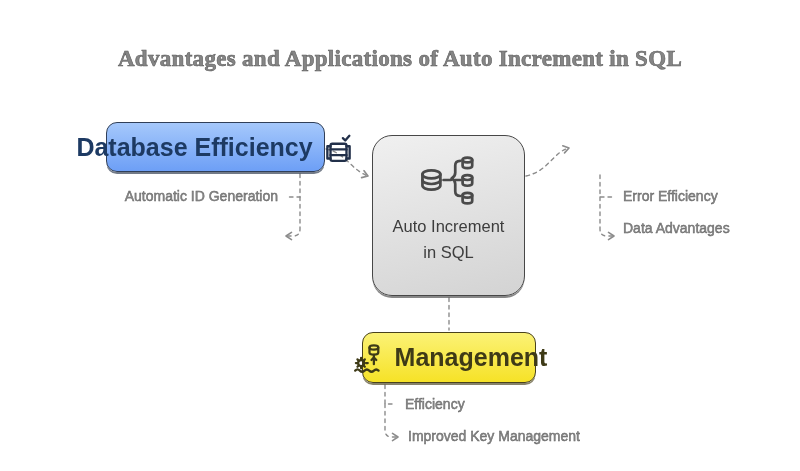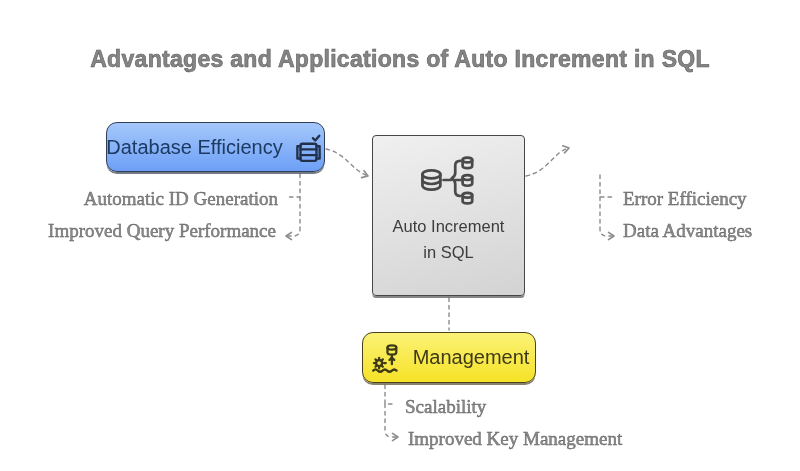--- a/index.html
+++ b/index.html
@@ -4,27 +4,27 @@
 <style>
   html,body{margin:0;padding:0;background:#ffffff;}
   .canvas{
     position:relative;width:800px;height:471px;overflow:hidden;
     font-family:"Liberation Sans", sans-serif;background:#ffffff;
   }
   .connectors{position:absolute;left:0;top:0;width:800px;height:471px;pointer-events:none;}
   .title{
     position:absolute;left:0;top:46px;width:800px;margin:0;
     text-align:center;font-size:23px;font-weight:600;letter-spacing:.3px;
-    color:#858585;-webkit-text-stroke:0.6px #5e5e5e;
+    color:#858585;font-family:Liberation Serif, serif;-webkit-text-stroke:0.6px #5e5e5e;
   }
   .node{
     position:absolute;display:flex;align-items:center;justify-content:center;
     gap:9px;box-sizing:border-box;border-radius:11px;
   }
-  .node-label{font-size:20px;font-weight:400;white-space:nowrap;}
+  .node-label{font-size:25px;font-weight:700;white-space:nowrap;}
   .node-blue{
     left:106px;top:122px;width:219px;height:50px;
     background:linear-gradient(180deg,#a5c8fb 0%,#6d9ff6 100%);
     border:1.6px solid #303f58;box-shadow:0 2.5px 0 -0.5px rgba(38,50,70,.65);
     color:#1d3a63;
   }
   .node-purple{
     left:573px;top:123px;width:182px;height:50px;
     background:linear-gradient(180deg,#dd9af6 0%,#c571ef 100%);
     border:1.6px solid #493254;box-shadow:0 2.5px 0 -0.5px rgba(64,42,74,.65);
@@ -32,32 +32,32 @@
   }
   .node-yellow{
     left:362px;top:332px;width:174px;height:51px;
     background:linear-gradient(180deg,#fbf276 0%,#f6e227 100%);
     border:1.6px solid #49421c;box-shadow:0 2.5px 0 -0.5px rgba(70,63,24,.65);
     color:#3e3a17;
   }
   .node-center{
     left:372px;top:135px;width:153px;height:161px;
     background:linear-gradient(165deg,#f0f0f0 0%,#d3d3d3 100%);
-    border:1.6px solid #474747;border-radius:4px;
+    border:1.6px solid #474747;border-radius:20px;
     box-shadow:0 2.5px 0 -0.5px rgba(55,55,55,.6);
     flex-direction:column;justify-content:flex-start;gap:6px;padding-top:16px;
     color:#3d3d3d;
   }
   .center-label{
     width:116px;text-align:center;font-size:16.5px;line-height:1.55;
     font-weight:500;color:#3d3d3d;
   }
   .sub-label{
-    position:absolute;font-size:19px;font-weight:500;white-space:nowrap;
-    color:#8b8b8b;font-family:Liberation Serif, serif;-webkit-text-stroke:0.45px #616161;
+    position:absolute;font-size:14px;font-weight:500;white-space:nowrap;
+    color:#8b8b8b;-webkit-text-stroke:0.45px #616161;
   }
   .align-r{text-align:right;}
   .icon{display:inline-flex;line-height:0;}
 </style>
 </head>
 <body>
 
 <div class="canvas">
 
   <svg class="connectors" viewBox="0 0 800 471">
@@ -131,21 +131,20 @@
         <path d="M14.1 13.4l1.7-1.8 1.7 1.8"></path>
         <circle cx="6.8" cy="15.6" r="2.1"></circle>
         <path d="M6.8 11.9v1.3M6.8 18v1.3M3.1 15.6h1.3M10.2 15.6h1.3M4.2 13l.9.9M8.5 17.3l.9.9M9.4 13l-.9.9M5.1 17.3l-.9.9"></path>
         <path d="M2.6 20.9c1.1-1.1 2.2-1.1 3.3 0s2.2 1.1 3.3 0 2.2-1.1 3.3 0 2.2 1.1 3.3 0 2.2-1.1 3.3 0"></path>
       </svg>
     </span>
     <span class="node-label">Management</span>
   </div>
 
   <span class="sub-label align-r" style="right:522px;top:188px;">Automatic ID Generation</span>
-  <span class="sub-label align-r" style="right:524px;top:220px;">Improved Query Performance</span>
 
   <span class="sub-label" style="left:623px;top:188px;">Error Efficiency</span>
   <span class="sub-label" style="left:623px;top:220px;">Data Advantages</span>
 
-  <span class="sub-label" style="left:405px;top:396px;">Scalability</span>
+  <span class="sub-label" style="left:405px;top:396px;">Efficiency</span>
   <span class="sub-label" style="left:408px;top:428px;">Improved Key Management</span>
 
 </div>
 
 </body></html>

